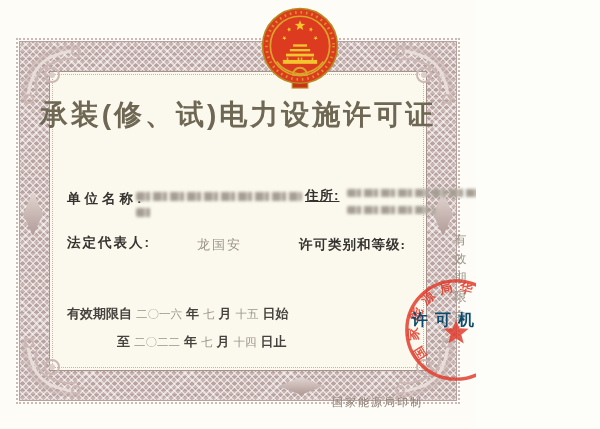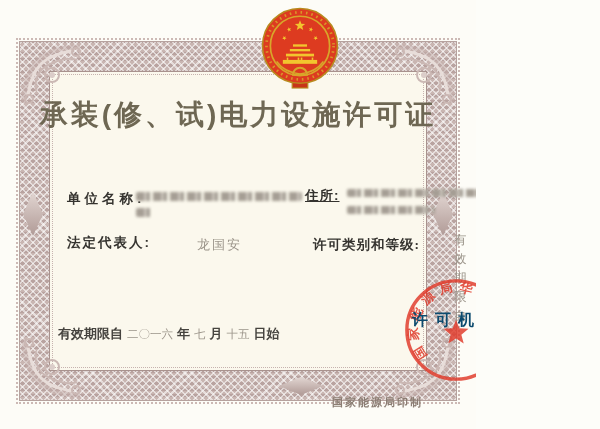--- a/index.html
+++ b/index.html
@@ -35,36 +35,36 @@
   .redact{display:inline-block;border-radius:2px;filter:blur(1.6px);
           background:repeating-linear-gradient(90deg,#a59e94 0 8px,#c8c2b9 8px 11px,#a09a90 11px 14px,rgba(0,0,0,0) 14px 17px);}
   .lbl{font-weight:700;color:#35332f;font-size:13.5px;white-space:nowrap;}
   .unit-lbl{position:absolute;left:67px;top:190px;letter-spacing:4px;}
   .unit-val{position:absolute;left:136px;top:192px;}
   .addr-lbl{position:absolute;left:305px;top:187px;letter-spacing:1px;text-decoration:underline;}
   .addr-val{position:absolute;left:347px;top:189px;}
   .legal-lbl{position:absolute;left:67px;top:234px;letter-spacing:2px;}
   .hand{color:#9b948a;filter:blur(.3px);margin-left:44px;}
   .legal-val{position:absolute;left:153px;top:236px;font-size:13px;letter-spacing:2px;}
-  .cat-lbl{position:absolute;left:313px;top:236px;letter-spacing:1px;font-family:Liberation Serif, serif;}
+  .cat-lbl{position:absolute;left:299px;top:236px;letter-spacing:1px;font-family:Liberation Serif, serif;}
   .cat-list{position:absolute;left:410px;top:231px;font-size:12.5px;line-height:19px;
             letter-spacing:1px;z-index:3;}
   .validity{position:absolute;font-size:13px;color:#45433e;font-weight:600;white-space:nowrap;}
-  .v1{left:58px;top:305px;margin-top:20px;}
+  .v1{left:67px;top:305px;}
   .v2{left:117px;top:333px;}
   .validity .hand{font-size:11.5px;font-weight:400;margin:0 4px;}
   .seal{position:absolute;left:403px;top:277px;width:106px;height:106px;z-index:5;opacity:.92;}
   .authority{position:absolute;left:412px;top:310px;font-size:16px;font-weight:600;
              color:#0c4a6e;letter-spacing:7px;z-index:6;white-space:nowrap;}
   .auth-date{position:absolute;left:389px;top:339px;font-size:13px;font-weight:600;
              color:#3a3834;z-index:6;white-space:nowrap;}
   .auth-date .hand{font-size:11px;font-weight:400;}
   .auth-date .gap-s{margin-left:7px;} .auth-date .gap-l{margin-left:20px;}
   .footer{position:absolute;right:53px;top:395px;font-size:11px;color:#8b7d73;
-          letter-spacing:2px;z-index:6;font-weight:bold;}
+          letter-spacing:2px;z-index:6;}
 </style>
 </head>
 <body>
 
 <div class="paper">
 
   <div class="outer-dots"></div>
   <div class="band"></div>
   <div class="band-inner"></div>
   <div class="gem left"></div>
@@ -153,20 +153,23 @@
     <div class="hand legal-val">龙国安</div>
 
     <div class="lbl cat-lbl">许可类别和等级:</div>
     <div class="cat-list hand">
       <div>有效期限自</div>
     </div>
 
     <div class="validity v1">
       <span>有效期限自</span><span class="hand">二〇一六</span><span>年</span><span class="hand">七</span><span>月</span><span class="hand">十五</span><span>日始</span>
     </div>
+    <div class="validity v2">
+      <span>至</span><span class="hand">二〇二二</span><span>年</span><span class="hand">七</span><span>月</span><span class="hand">十四</span><span>日止</span>
+    </div>
 
     <svg class="seal" viewBox="0 0 110 110">
       <defs>
         <path id="sealArc" d="M26.7,83.3 A40,40 0 1 1 83.3,83.3"></path>
         <path id="st2" d="M0,-7 L1.76,-2.43 L6.66,-2.16 L2.85,0.93 L4.11,5.66 L0,3 L-4.11,5.66 L-2.85,0.93 L-6.66,-2.16 L-1.76,-2.43 Z"></path>
       </defs>
       <circle cx="55" cy="55" r="51" fill="none" stroke="rgba(224,58,42,.9)" stroke-width="3.5"></circle>
       <text fill="rgba(224,58,42,.92)" font-size="13.5" font-weight="700" font-family="'Liberation Sans',sans-serif">
         <textPath href="#sealArc" startOffset="2" textLength="184">国家能源局华中监管局</textPath>
       </text>

